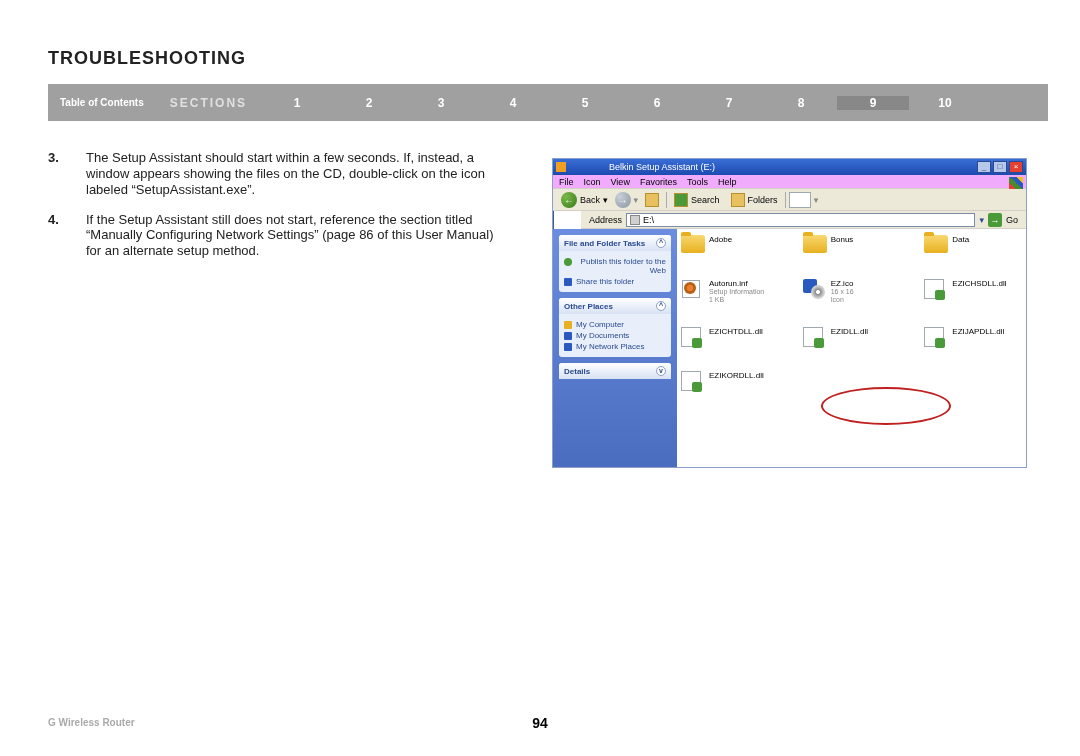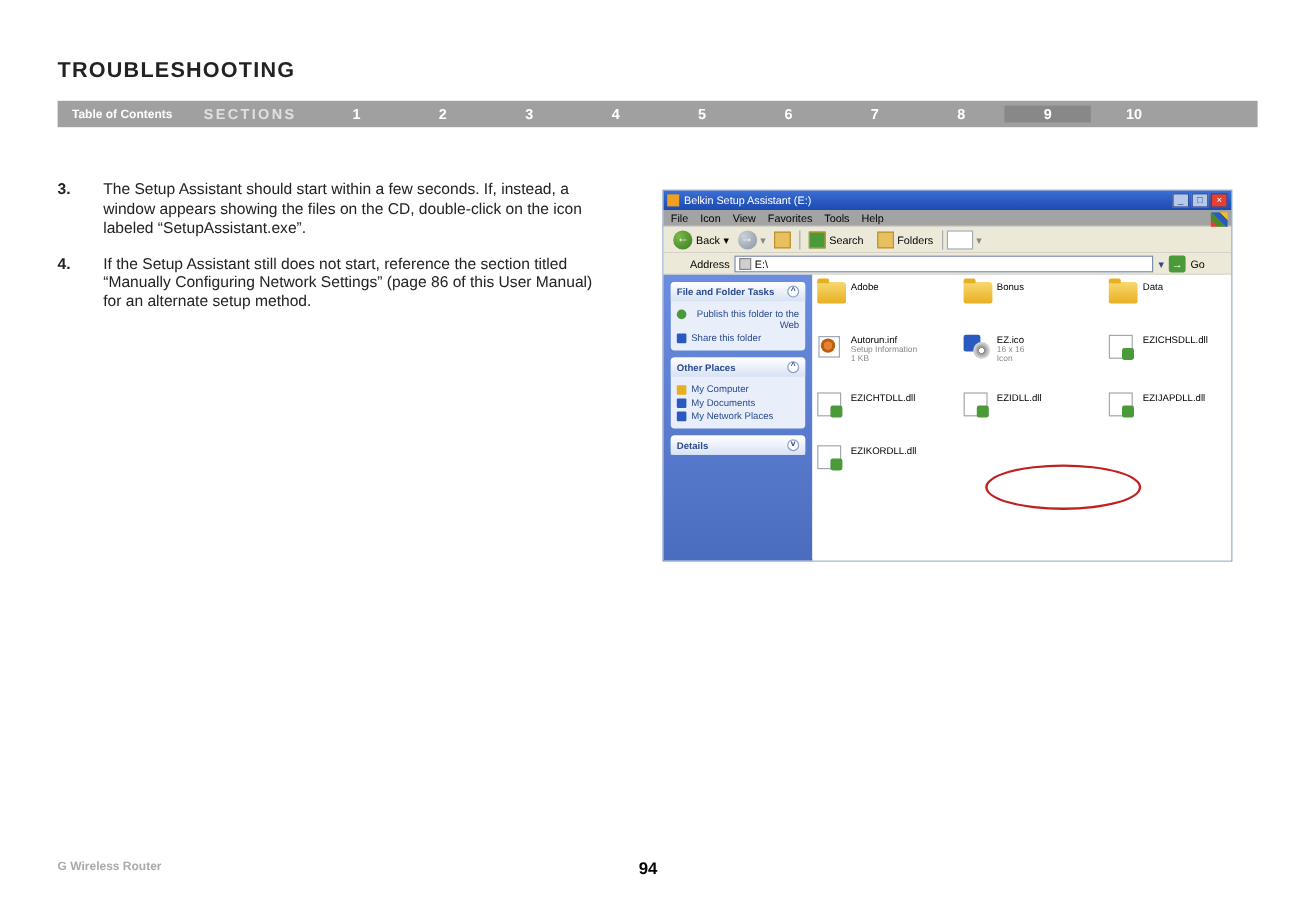--- a/index.html
+++ b/index.html
@@ -18,21 +18,21 @@
     font-size: 18px;
     letter-spacing: 1px;
     font-weight: bold;
     color: #222;
   }
   .nav-bar {
     position: absolute;
     top: 84px;
     left: 48px;
     right: 32px;
-    height: 22px;
+    height: 37px;
     background: #a0a0a0;
     display: flex;
     align-items: center;
     font-size: 11px;
     color: #fff;
   }
   .nav-toc {
     padding: 0 12px;
     font-weight: bold;
     color: #fff;
@@ -91,35 +91,35 @@
     align-items: center;
     color: #fff;
     padding: 0 3px;
     font-size: 9px;
   }
   .ss-title-icon {
     width: 10px; height: 10px;
     background: #f0a020;
     margin-right: 4px;
   }
-  .ss-title-text { flex: 1; }
+  .ss-title-text { flex: 1; margin-left: 39px; }
   .ss-winbtn {
     width: 14px; height: 12px;
     margin-left: 2px;
     background: #b8c8e8;
     border: 1px solid #2a4a90;
     text-align: center;
     line-height: 10px;
     font-size: 8px;
     color: #2a4a90;
   }
   .ss-winbtn.close { background: #e84030; color: #fff; }
   .ss-menubar {
     height: 14px;
-    background: #a3a3a3;
+    background: #f0abfc;
     border-bottom: 1px solid #d4d0c8;
     display: flex;
     gap: 10px;
     padding: 0 6px;
     font-size: 9px;
     align-items: center;
     color: #000;
   }
   .ss-win-flag {
     width: 14px; height: 12px;
@@ -168,22 +168,23 @@
     background: #fff;
     border: 1px solid #a0a8b0;
   }
   .ss-address {
     height: 18px;
     background: #ece9d8;
     border-bottom: 1px solid #d4d0c8;
     display: flex;
     align-items: center;
     gap: 4px;
-    padding: 0 22px;
+    padding: 0 8px;
     font-size: 9px;
+    margin-left: 28px;
   }
   .ss-address-field {
     flex: 1;
     height: 14px;
     background: #fff;
     border: 1px solid #7a8ca8;
     display: flex;
     align-items: center;
     padding: 0 3px;
     gap: 3px;

